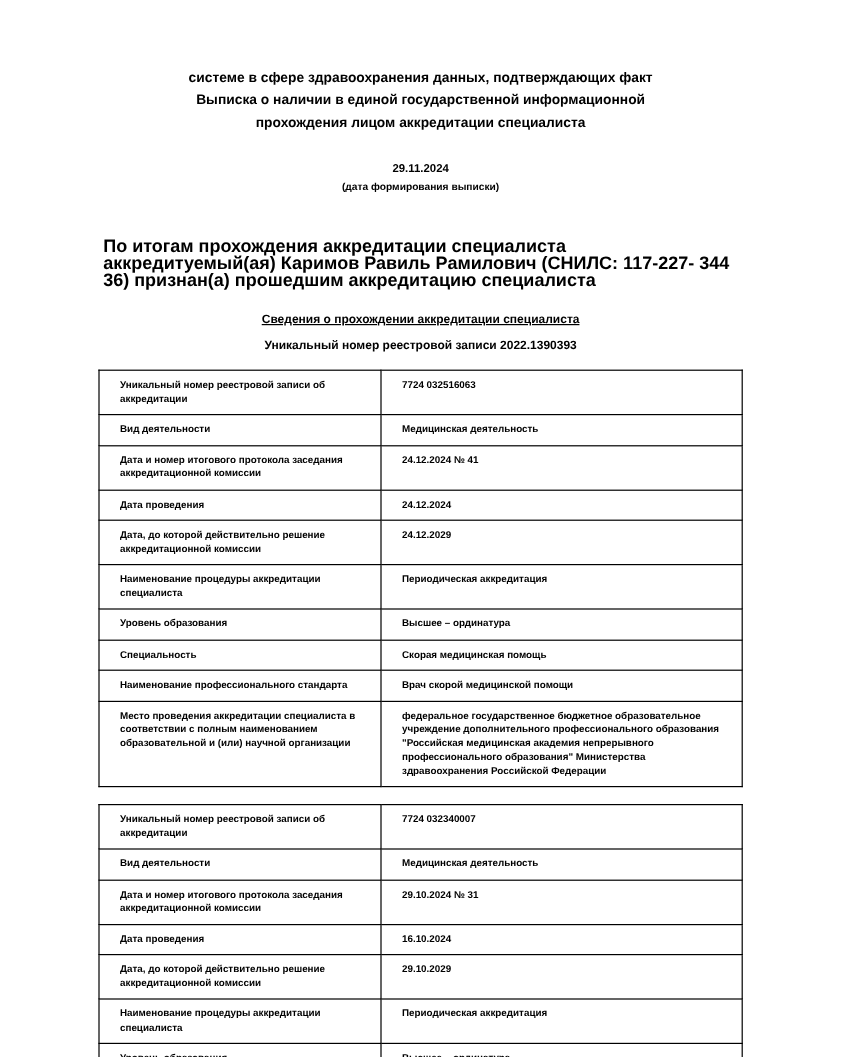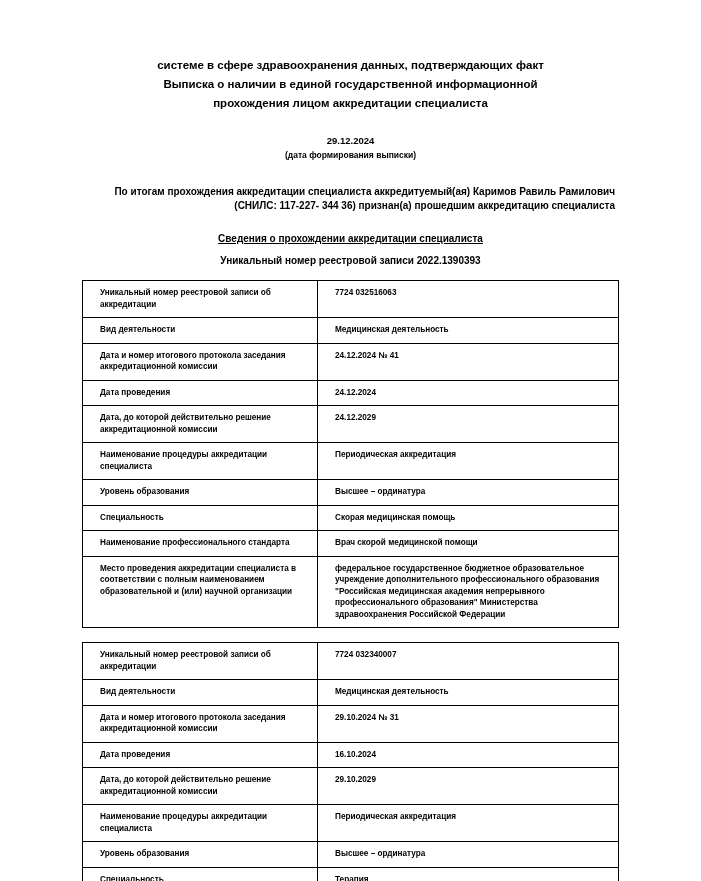--- a/index.html
+++ b/index.html
@@ -40,23 +40,23 @@
   }
   .date-value {
     font-weight: bold;
     font-size: 9.5px;
   }
   .date-caption {
     font-weight: bold;
     font-size: 8.5px;
   }
   .intro {
-    margin-top: 22px;
-    text-align: right;
-    font-size: 10px;
+    margin-top: 36px;
+    text-align: left;
+    font-size: 15px;
     font-weight: bold;
     line-height: 14px;
     padding: 0 4px;
   }
   .section-heading {
     margin-top: 20px;
     text-align: center;
     font-size: 10px;
     font-weight: bold;
     text-decoration: underline;
@@ -96,21 +96,21 @@
 
 <div class="page">
 
   <div class="doc-title">
     <span class="line">системе в сфере здравоохранения данных, подтверждающих факт</span>
     <span class="line">Выписка о наличии в единой государственной информационной</span>
     <span class="line">прохождения лицом аккредитации специалиста</span>
   </div>
 
   <div class="date-block">
-    <div class="date-value">29.12.2024</div>
+    <div class="date-value">29.11.2024</div>
     <div class="date-caption">(дата формирования выписки)</div>
   </div>
 
   <div class="intro">
     <span class="line">По итогам прохождения аккредитации специалиста аккредитуемый(ая) Каримов Равиль Рамилович (СНИЛС: 117-227-</span>
     <span class="line">344 36) признан(а) прошедшим аккредитацию специалиста</span>
   </div>
 
   <div class="section-heading">Сведения о прохождении аккредитации специалиста</div>
 

